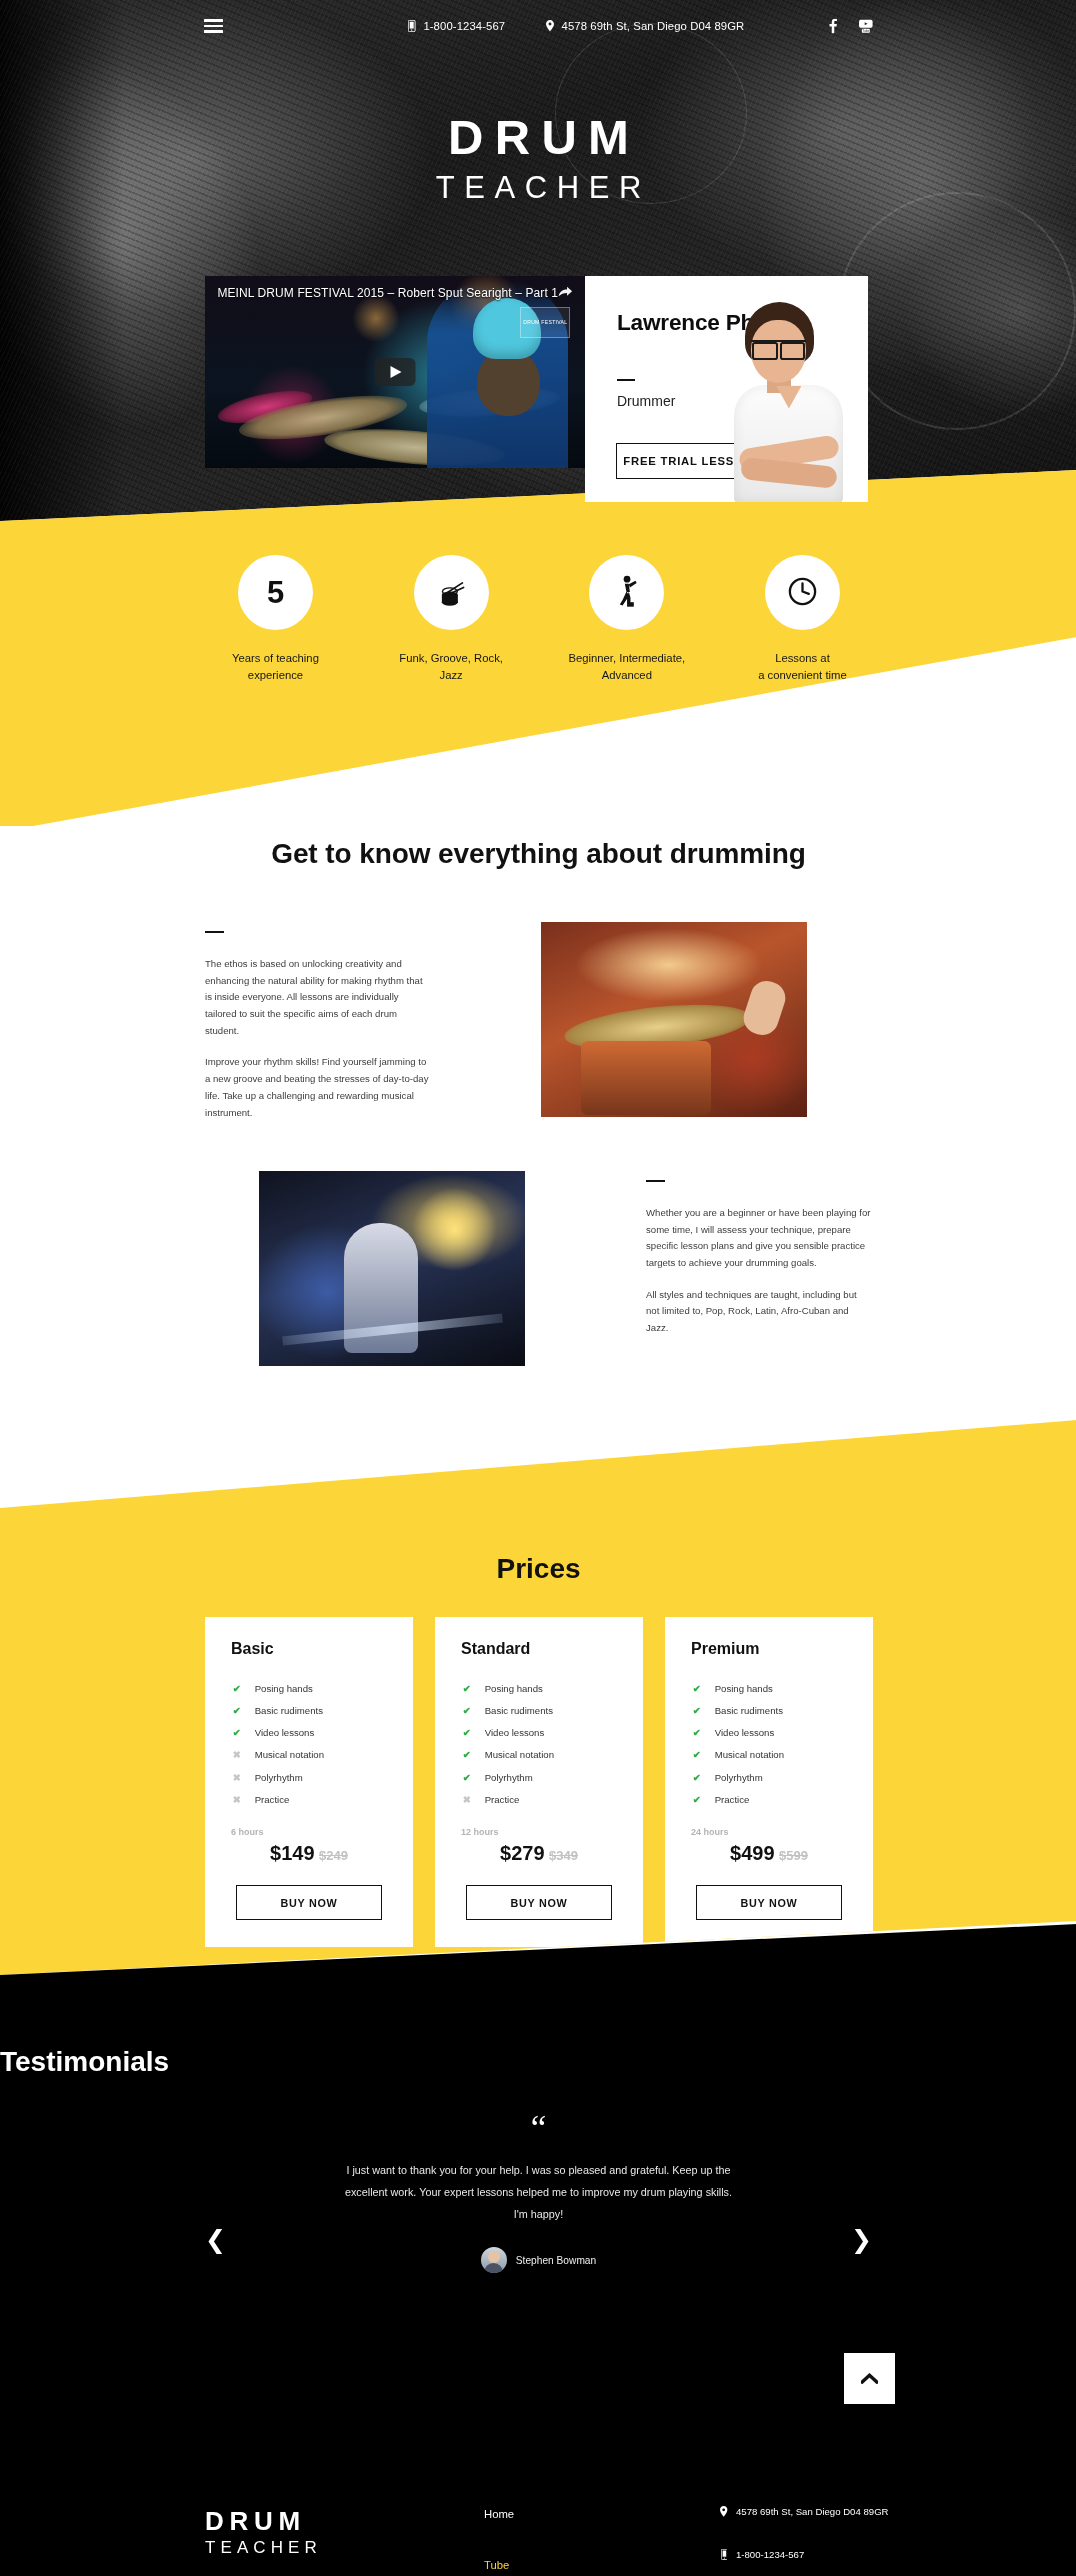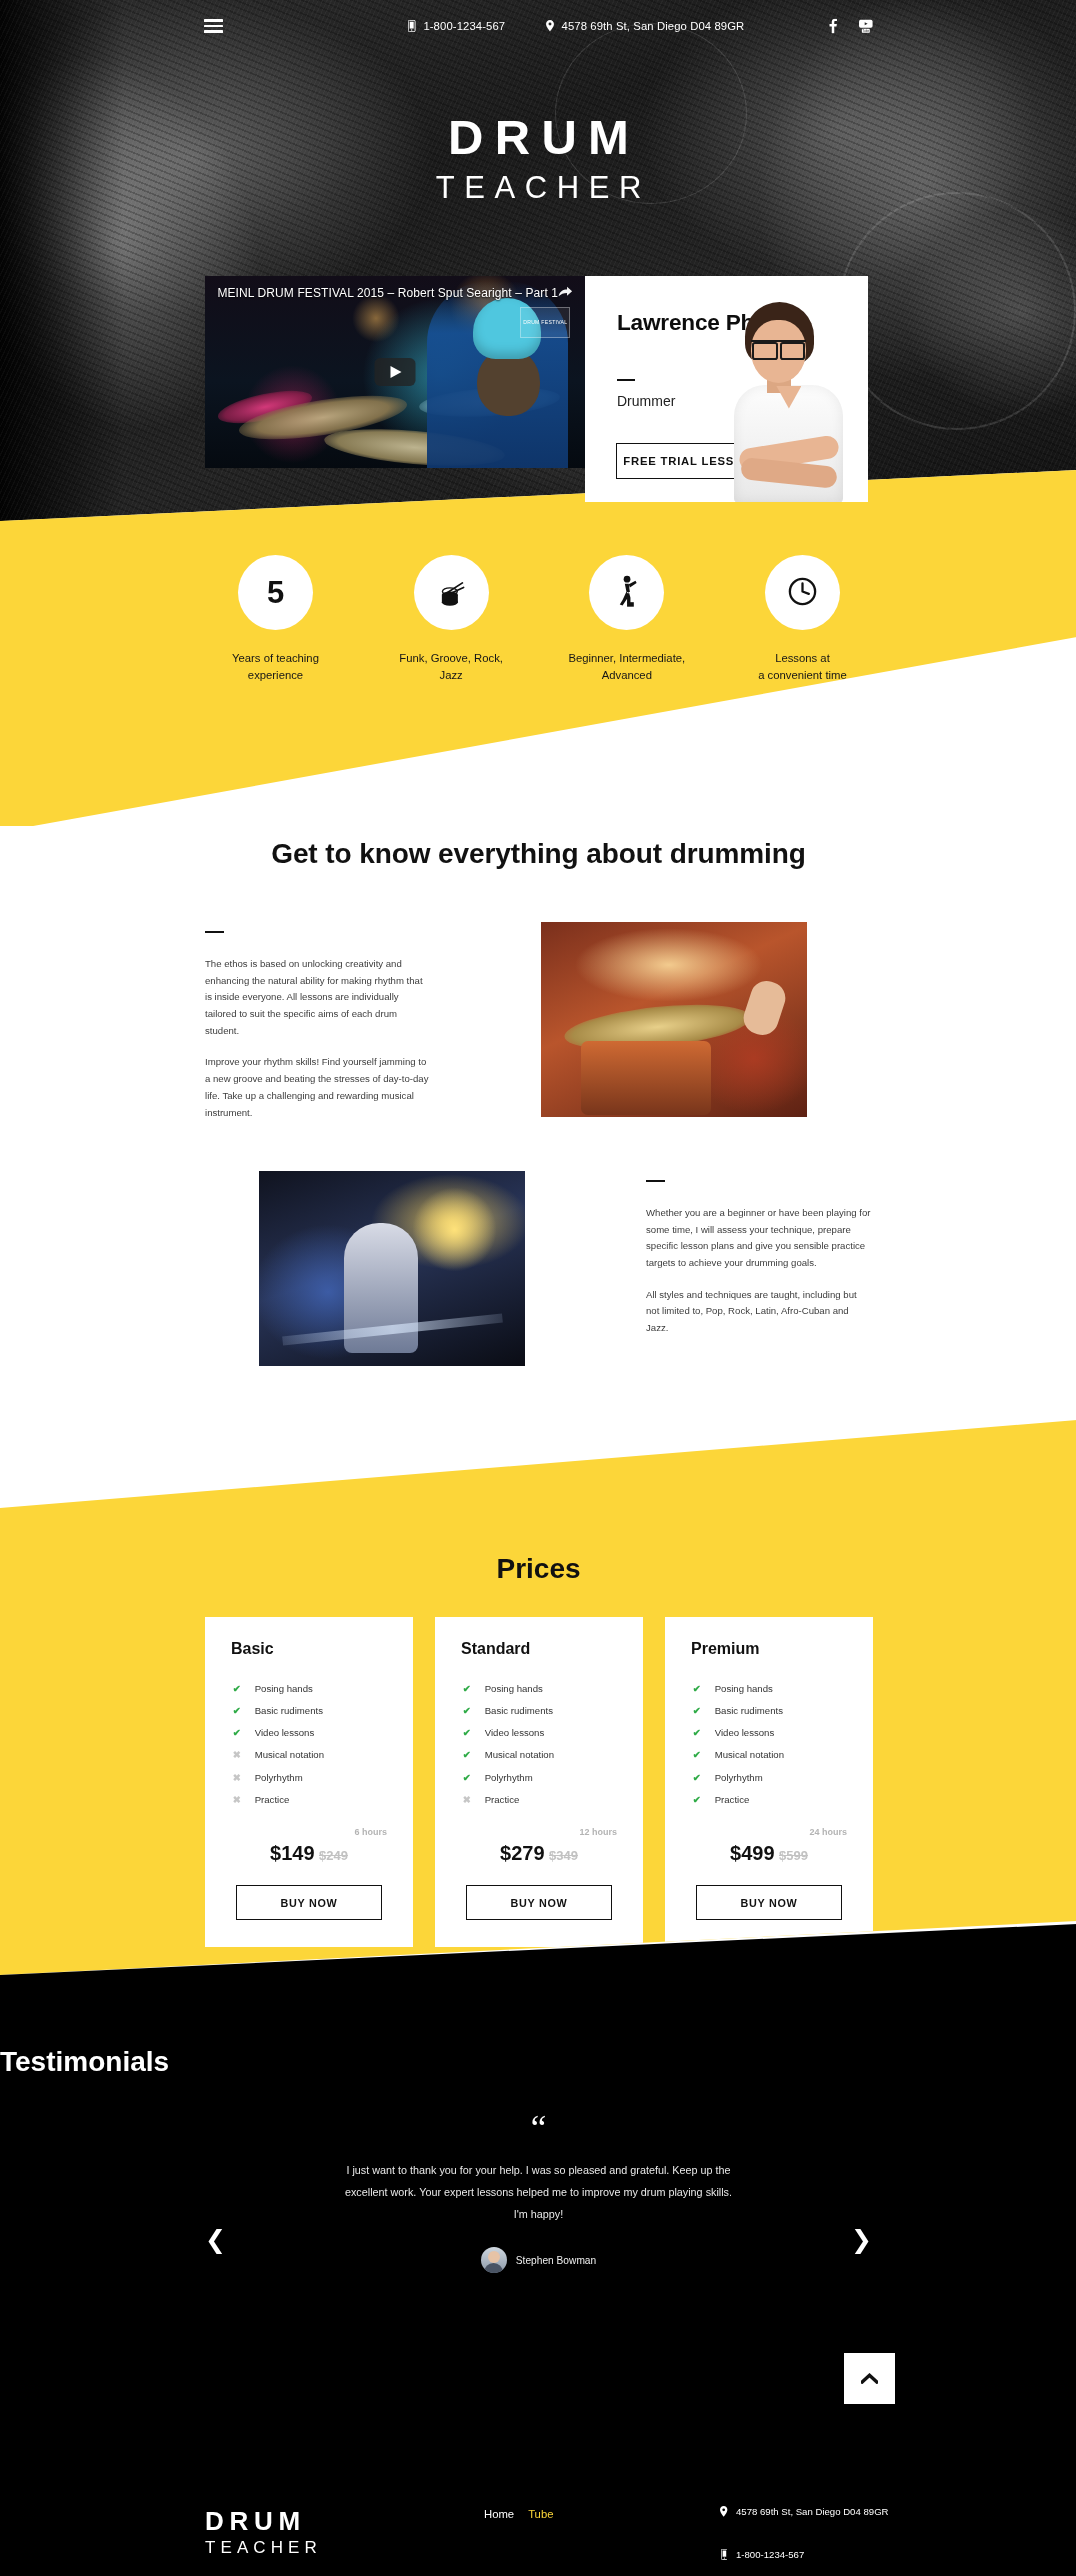--- a/index.html
+++ b/index.html
@@ -293,21 +293,21 @@
     font-family:"Liberation Sans Narrow","Liberation Sans",sans-serif;
   }
   .plan-row { position:absolute; left:205px; top:259px; width:668px; display:flex; justify-content:space-between; }
   .plan { width:208px; background:#fff; padding:22.6px 26px 27px; }
   .plan .pt { text-align:left; font-size:16px; font-weight:700; color:#111; margin-bottom:25px; }
   .plan ul { list-style:none; }
   .plan li { display:flex; align-items:center; gap:12.4px; margin-bottom:11.3px; font-size:9.6px; color:#333; }
   .plan li .mk { width:11.3px; display:inline-flex; justify-content:center; font-weight:700; }
   .plan li.on .mk { color:#2fab47; }
   .plan li.off .mk { color:#c6c6c6; }
-  .plan .hours { text-align:right; font-size:9px; color:#b4b4b4; font-weight:700; margin-top:21.5px; }
+  .plan .hours { text-align:left; font-size:9px; color:#b4b4b4; font-weight:700; margin-top:21.5px; }
   .plan .price { text-align:center; margin-top:5.1px; }
   .plan .price .now { font-size:20px; font-weight:700; color:#111; }
   .plan .price .old { font-size:13px; color:#c2c2c2; font-weight:700; text-decoration:line-through; margin-left:4.5px;margin-top:45px; }
   .plan .buy {
     display:block; margin:20.4px auto 0; width:146px; height:35px; background:#fff;
     border:1.1px solid #111; color:#111; font-size:10.8px; font-weight:700; letter-spacing:0.7px;
     cursor:pointer; font-family:"Liberation Sans",sans-serif;
   }
 
   
@@ -352,21 +352,21 @@
   }
   .totop svg { display:block; }
 
   
   .footer { position:absolute; left:0; top:2365px; width:1077px; height:211px; z-index:20; }
   .f-logo { position:absolute; left:205px; top:143px; }
   .f-logo .l1 { color:#fff; font-size:26px; font-weight:700; letter-spacing:5.7px;
     font-family:"Liberation Sans Narrow","Liberation Sans",sans-serif; line-height:1; }
   .f-logo .l2 { color:#fff; font-size:17px; font-weight:300; letter-spacing:5.1px; margin-top:4.5px;
     font-family:"Liberation Sans Narrow","Liberation Sans",sans-serif; line-height:1; }
-  .f-nav { position:absolute; left:484px; top:143px; display:flex; flex-direction:row; gap:14px;align-items:center; }
+  .f-nav { position:absolute; left:484px; top:143px; display:flex; flex-direction:column; gap:39px; }
   .f-nav a { text-decoration:none; font-size:11.3px;
     font-family:"Liberation Sans Narrow","Liberation Sans",sans-serif; }
   .f-nav a.current { color:#ffffff; }
   .f-nav a.alt { color:#fcd639; }
   .f-contacts { position:absolute; left:719px; top:141px; display:flex; flex-direction:column; gap:32px; }
   .f-contacts .row { display:flex; align-items:center; gap:6.8px; color:#fff; font-size:9.6px;
     font-family:"Liberation Sans Narrow","Liberation Sans",sans-serif; white-space:nowrap; }
   .f-contacts .row .ic { width:10.2px; display:inline-flex; justify-content:center; }
 </style>
 </head>

